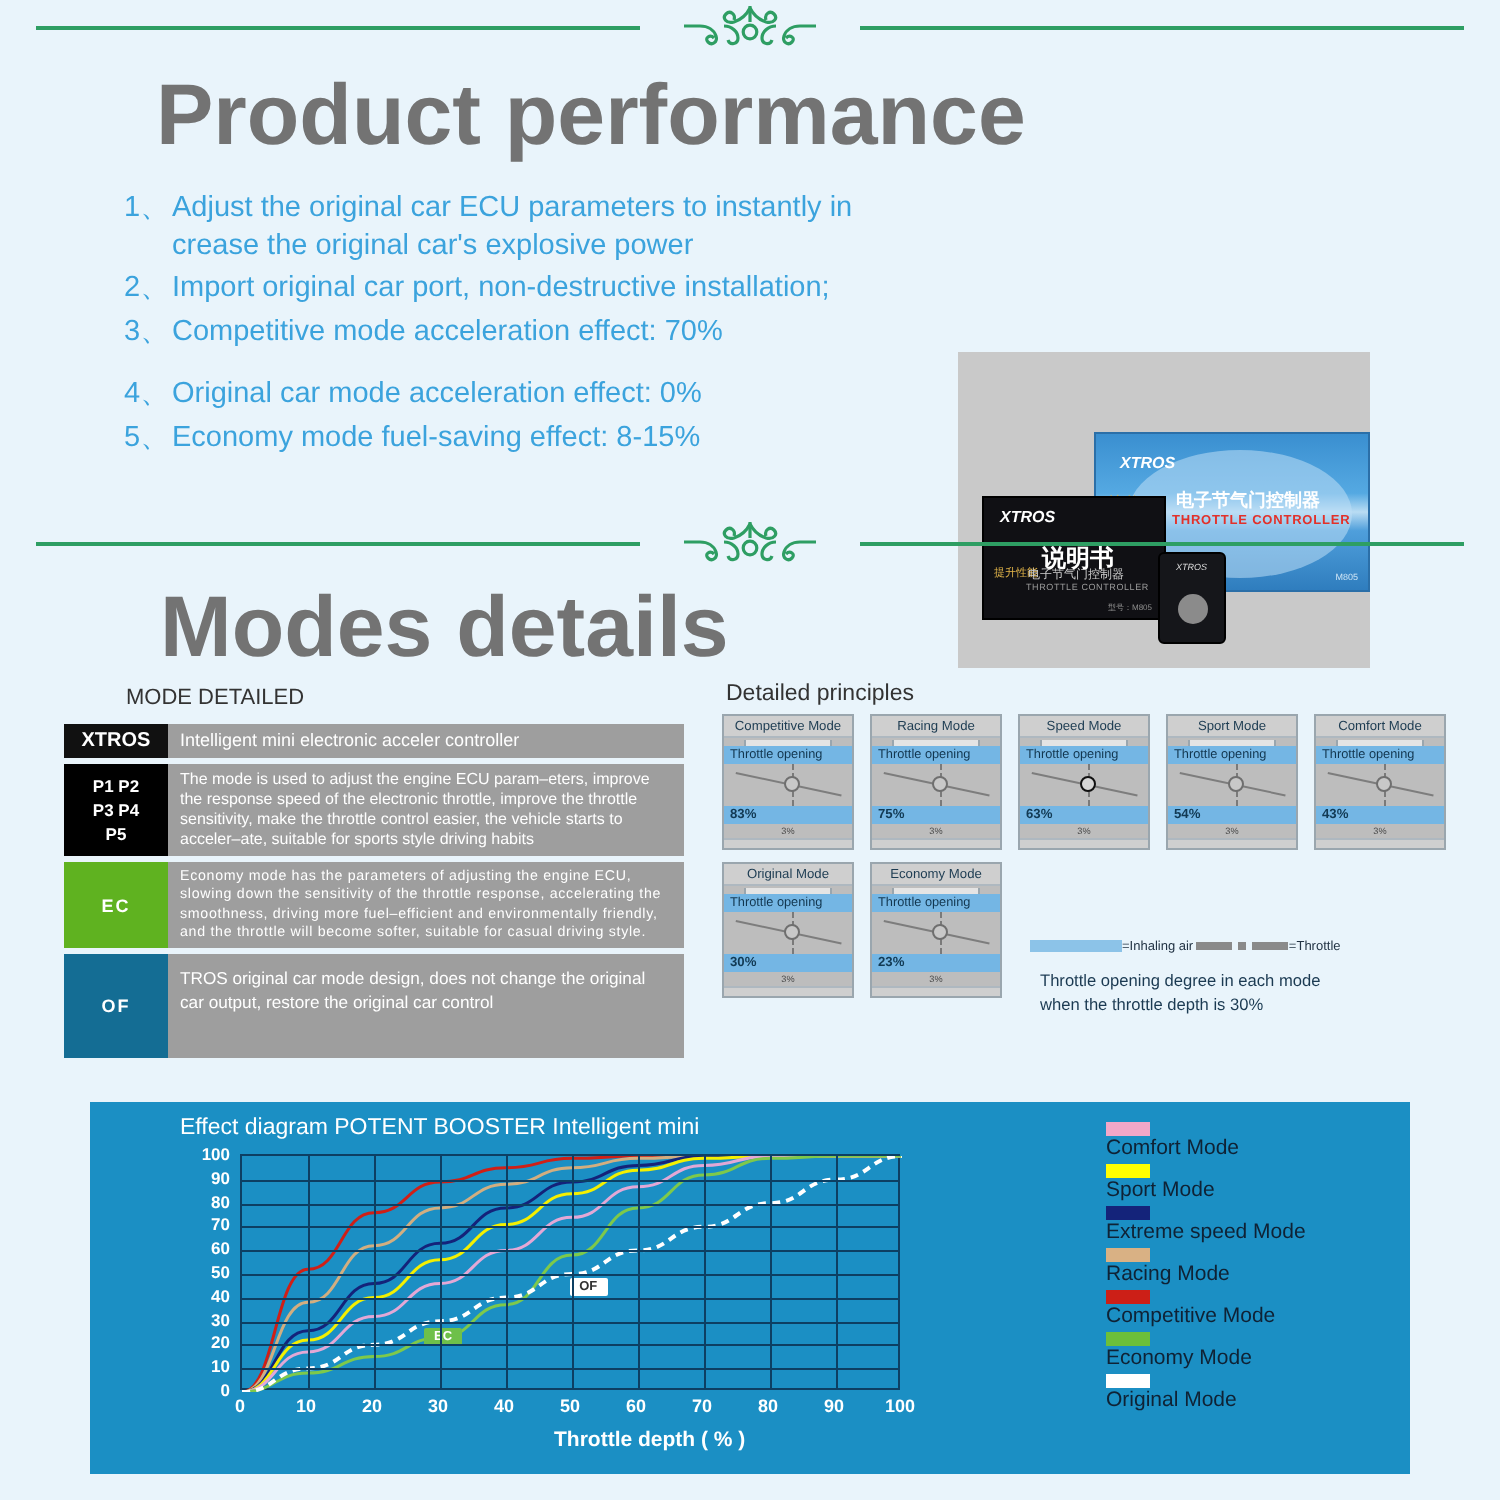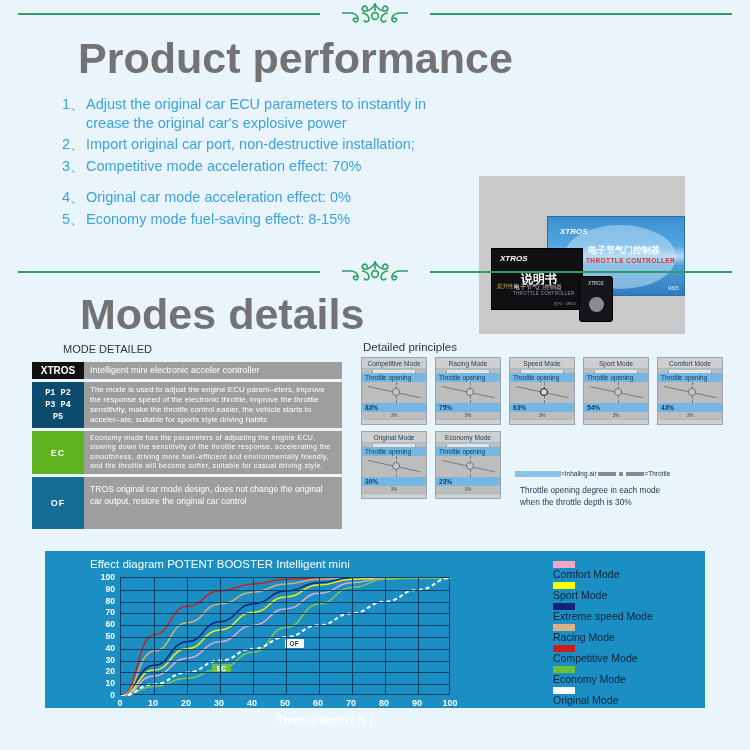--- a/index.html
+++ b/index.html
@@ -93,21 +93,21 @@
   .mkey {
     width: 52px; flex: 0 0 52px; color: #fff; font-weight: bold;
     display: flex; align-items: center; justify-content: center; text-align: center;
   }
   .mval {
     flex: 1; background: #9e9e9e; color: #ffffff;
     padding: 3px 6px; line-height: 9.5px; font-size: 7.6px;
   }
   .r-head .mkey { background: #111; font-size: 10px; height: 17px; }
   .r-head .mval { font-size: 9px; padding-top: 4px; height: 17px; }
-  .r-p .mkey { background: #0c4a6e; font-size: 8.5px; line-height: 12px; padding: 0 0; font-family: Liberation Mono, monospace; }
+  .r-p .mkey { background: #000000; font-size: 8.5px; line-height: 12px; padding: 0 0; }
   .r-p .mval { font-size: 8px; line-height: 10px; }
   .r-ec .mkey { background: #5fb220; font-size: 9px; letter-spacing: 1px; }
   .r-ec .mval { font-size: 7.1px; line-height: 9.3px; letter-spacing: .35px; }
   .r-of .mkey { background: #146d94; font-size: 9px; letter-spacing: 1px; }
   .r-of .mval { font-size: 8.6px; line-height: 12px; padding-top: 6px; padding-bottom: 22px; }
 
   
   #cards { position: absolute; left: 361px; top: 18px; }
   .card-row { display: flex; gap: 8px; margin-bottom: 6px; }
   .card {
@@ -159,21 +159,21 @@
   #card-legend .sw-thr {
     display: inline-block; width: 46px; height: 4px; vertical-align: middle;
     background: repeating-linear-gradient(90deg,#8a8a8a 0 18px,transparent 18px 21px,#8a8a8a 21px 25px,transparent 25px 28px,#8a8a8a 28px 46px);
   }
   #card-caption {
     position: absolute; left: 520px; top: 145px; font-size: 8.3px; color: #1b3a52; line-height: 12px;
   }
 
   
   #chart-panel {
-    position: absolute; left: 45px; top: 551px; width: 660px; height: 157px;
+    position: absolute; left: 45px; top: 551px; width: 660px; height: 186px;
     background: #1b8fc4;
   }
   #chart-title {
     position: absolute; left: 45px; top: 7px; color: #fff; font-size: 11.5px;
   }
   #plot {
     position: absolute; left: 75px; top: 26px; width: 330px; height: 118px;
     background: #1b8fc4; border: 1.5px solid #0d3f63;
   }
   #plot .grid-v, #plot .grid-h { position: absolute; background: #0d3f63; }

